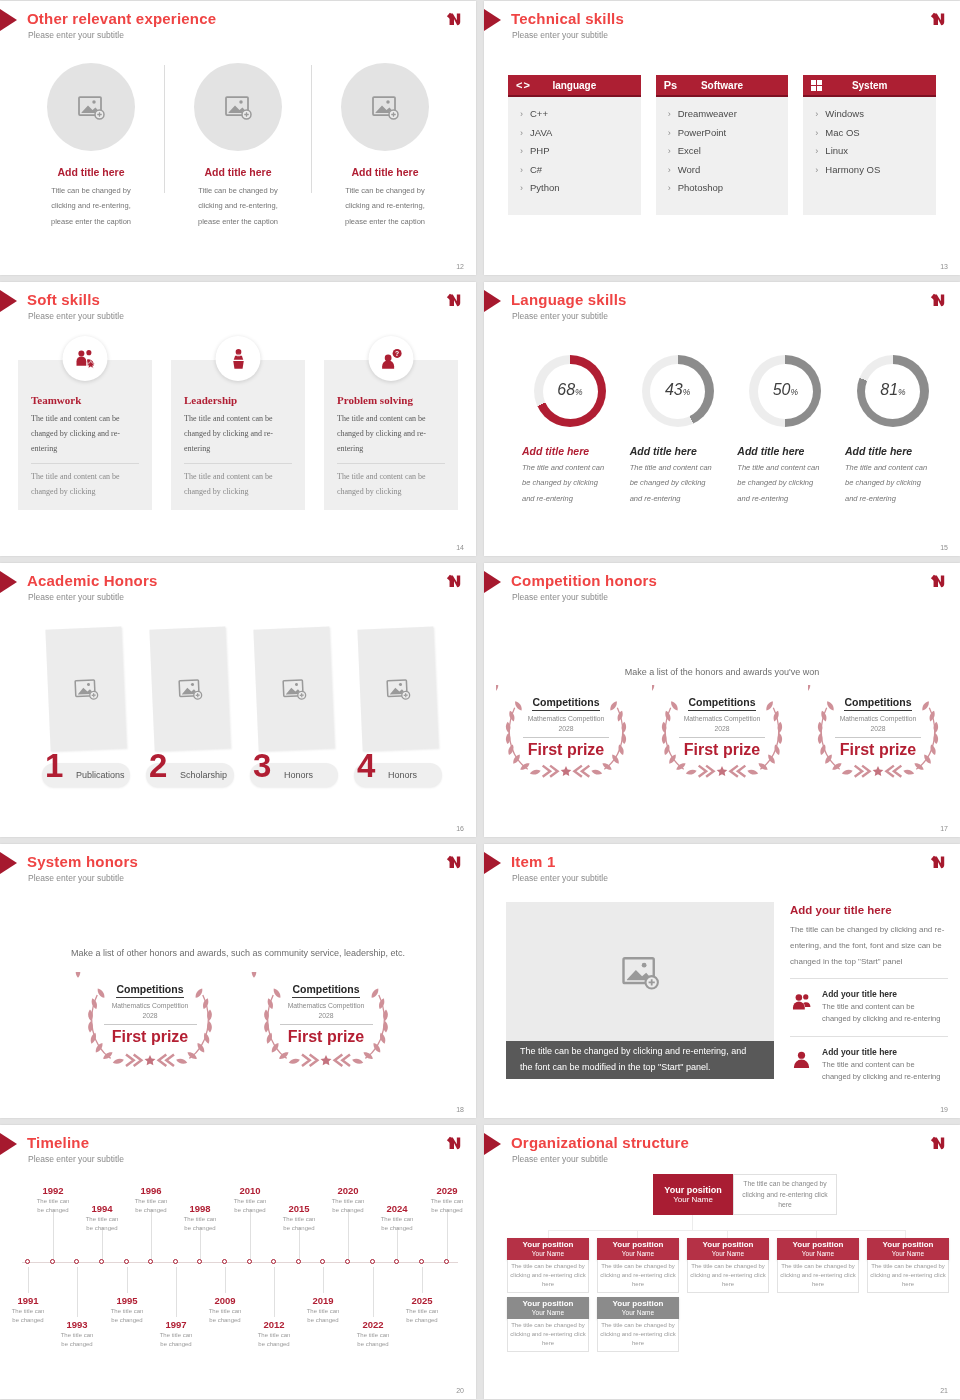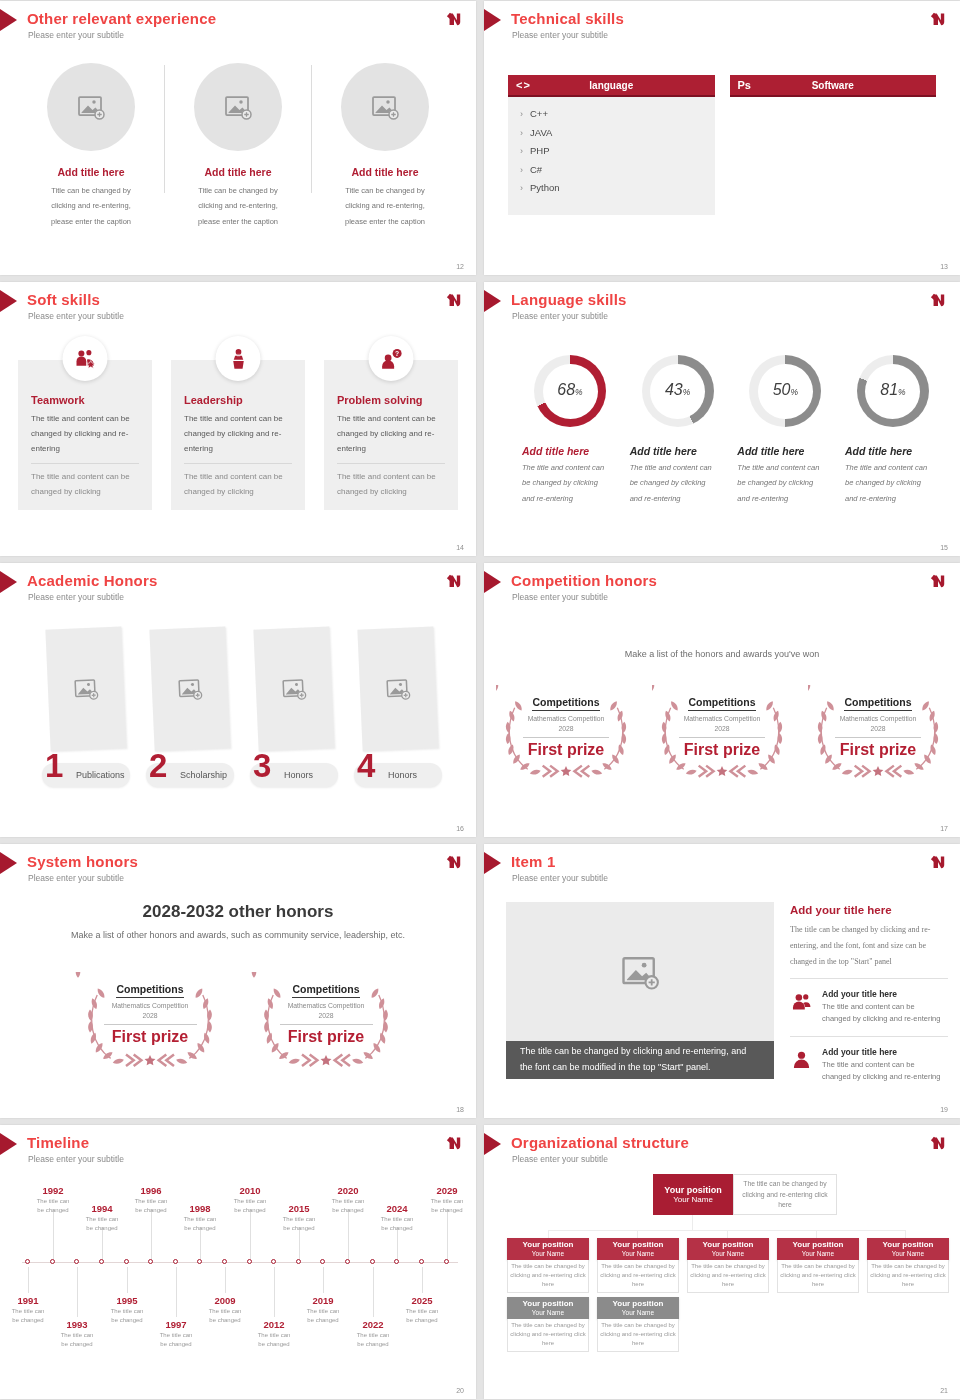--- a/index.html
+++ b/index.html
@@ -30,21 +30,21 @@
   .s2-ico { position:absolute; left:8px; top:0; bottom:0; display:flex; align-items:center; font-weight:bold; }
   .glyph-code { font-size:11px; letter-spacing:1px; }
   .glyph-ps { font-size:11px; }
   .win { width:11px; height:11px; display:grid; grid-template-columns:5px 5px; grid-template-rows:5px 5px; gap:1px; }
   .win span { background:#fff; }
   .s2-body { background:#F0F0F0; height:118px; padding:11px 6px 0 12px; }
   .s2-li { font-size:9.5px; color:#4A4A4A; margin-bottom:7.5px; }
   .s2-li::before { content:"›"; color:#8A8A8A; margin-right:7px; font-size:9px; }
 
   
-  .s3-row { position:absolute; top:54px; left:18px; right:18px; display:flex; gap:19px; }
+  .s3-row { position:absolute; top:54px; left:18px; right:18px; display:flex; gap:19px;font-family:Liberation Serif, serif; }
   .s3-card { flex:1; position:relative; padding-top:24px; }
   .s3-circ { position:absolute; top:0; left:50%; transform:translateX(-50%); width:45px; height:45px; background:#fff; border-radius:50%; box-shadow:0 1px 4px rgba(0,0,0,.15); display:flex; align-items:center; justify-content:center; z-index:2; }
   .s3-box { background:#EFEFEF; height:150px; padding:34px 13px 0; position:relative; }
   .s3-title { font-size:11px; font-weight:bold; color:#B01E33; margin-bottom:6px; }
   .s3-line { font-size:8px; color:#595959; line-height:1.85; }
   .s3-hr { border:none; border-top:1px solid #D8D8D8; margin:7px 0 6px; }
   .s3-note { color:#8A8A8A; }
 
   
   .s4-row { position:absolute; top:73px; left:34px; right:16px; display:flex; justify-content:space-between;font-style:italic; }
@@ -60,37 +60,37 @@
 
   
   .s5-row { position:absolute; top:62px; left:42px; right:34px; display:flex; justify-content:space-between; }
   .s5-item { width:88px; }
   .s5-ph { width:76px; height:122px; background:#ECECEC; margin:3px auto 0; transform:rotate(-2.5deg); display:flex; align-items:center; justify-content:center; box-shadow:1px 1px 2px rgba(0,0,0,.07); }
   .s5-pill { position:relative; margin-top:13px; background:#EFEFEF; border-radius:12px; height:24px; display:flex; align-items:center; padding-left:34px; font-size:9px; color:#555; box-shadow:0 1px 2px rgba(0,0,0,.08); }
   .s5-num { position:absolute; left:3px; top:-14px; font-size:33px; font-weight:bold; color:#B01E33; line-height:1; }
 
   
   .aw-head { position:absolute; top:58px; left:0; right:0; text-align:center; font-size:17px; font-weight:bold; color:#3A3A3A; }
-  .aw-sub { position:absolute; top:86px; left:0; right:0; text-align:center; font-size:9px; color:#6D6D6D; }
+  .aw-sub { position:absolute; top:104px; left:0; right:0; text-align:center; font-size:9px; color:#6D6D6D; }
   .aw-row { position:absolute; top:122px; left:0; right:0; display:flex; justify-content:center; gap:16px; }
   .badge { position:relative; width:140px; height:94px; text-align:center; }
   .badge svg.wr { position:absolute; inset:0; width:100%; height:100%; }
   .badge-in { position:relative; z-index:1; padding-top:7px; }
   .badge-t { display:inline-block; font-size:10.5px; font-weight:bold; color:#262626; border-bottom:1px solid #3A3A3A; padding-bottom:2px; margin-bottom:3px; }
   .badge-l { font-size:6.8px; color:#8A8A8A; line-height:1.5; }
   .badge-hr { border:none; border-top:1px solid #C9C9C9; width:62%; margin:3px auto; }
   .badge-p { font-size:16px; font-weight:bold; color:#B41F33; }
 
   
   .s8-img { position:absolute; top:58px; left:22px; width:268px; }
   .s8-ph { height:139px; background:#EBEBEB; display:flex; align-items:center; justify-content:center; }
   .s8-capbar { height:38px; background:#595959; color:#fff; font-size:9px; line-height:1.75; padding:3px 10px 0 14px; }
   .s8-panel { position:absolute; top:60px; left:306px; width:158px; }
   .s8-h { font-size:11.5px; font-weight:bold; color:#B01E33; margin-bottom:6px; }
-  .s8-body { font-size:8px; color:#7A7A7A; line-height:2.0;font-family:Liberation Serif, serif; }
+  .s8-body { font-size:8px; color:#7A7A7A; line-height:2.0; }
   .s8-hr { border:none; border-top:1px solid #E0E0E0; margin:8px 0; }
   .s8-feat { display:flex; gap:9px; align-items:flex-start; padding:2px 0; }
   .s8-fi { width:23px; flex:none; padding-top:2px; }
   .s8-ft { font-size:8.5px; font-weight:bold; color:#303030; margin-bottom:2px; }
   .s8-fx { font-size:7.5px; color:#7A7A7A; line-height:1.65; }
 
   
   .s9-wrap { position:absolute; left:22px; right:18px; top:30px; height:230px; }
   .tl-line { position:absolute; top:107px; left:0; right:0; height:1px; background:#E2D6D6; }
   .tl-pt { position:absolute; top:0; width:0; }
@@ -283,20 +283,46 @@
           <div class="s2-li">PHP</div>
           <div class="s2-li">C#</div>
           <div class="s2-li">Python</div>
         </div>
       </div>
       <div class="s2-col">
         <div class="s2-head">
           <span class="s2-ico glyph-ps">Ps</span>
           <span>Software</span>
         </div>
+        <div class="s2-body">
+          <div class="s2-li">Dreamweaver</div>
+          <div class="s2-li">PowerPoint</div>
+          <div class="s2-li">Excel</div>
+          <div class="s2-li">Word</div>
+          <div class="s2-li">Photoshop</div>
+        </div>
+      </div>
+      <div class="s2-col">
+        <div class="s2-head">
+          <span class="s2-ico">
+              <span class="win">
+                <span></span>
+                <span></span>
+                <span></span>
+                <span></span>
+              </span>
+            </span>
+          <span>System</span>
+        </div>
+        <div class="s2-body">
+          <div class="s2-li">Windows</div>
+          <div class="s2-li">Mac OS</div>
+          <div class="s2-li">Linux</div>
+          <div class="s2-li">Harmony OS</div>
+        </div>
       </div>
     </div>
     <div class="pagenum">13</div>
   </div>
 
   <div class="slide">
     <div class="chev"></div>
     <div class="sl-title">Soft skills</div>
     <div class="sl-sub">Please enter your subtitle</div>
     <svg class="logo">
@@ -528,21 +554,20 @@
     <div class="pagenum">17</div>
   </div>
 
   <div class="slide">
     <div class="chev"></div>
     <div class="sl-title">System honors</div>
     <div class="sl-sub">Please enter your subtitle</div>
     <svg class="logo">
         <use href="#i-logo"></use>
       </svg>
-    <div class="aw-head">2028-2032 other honors</div>
     <div class="aw-sub">Make a list of other honors and awards, such as community service, leadership, etc.</div>
     <div class="aw-row" style="top:128px; gap:26px;">
       <div class="badge" style="width:150px;height:96px">
         <svg class="wr">
             <use href="#i-wreath"></use>
           </svg>
         <div class="badge-in">
           <div><span class="badge-t">Competitions</span></div>
           <div class="badge-l">Mathematics Competition</div>
           <div class="badge-l">2028</div>

